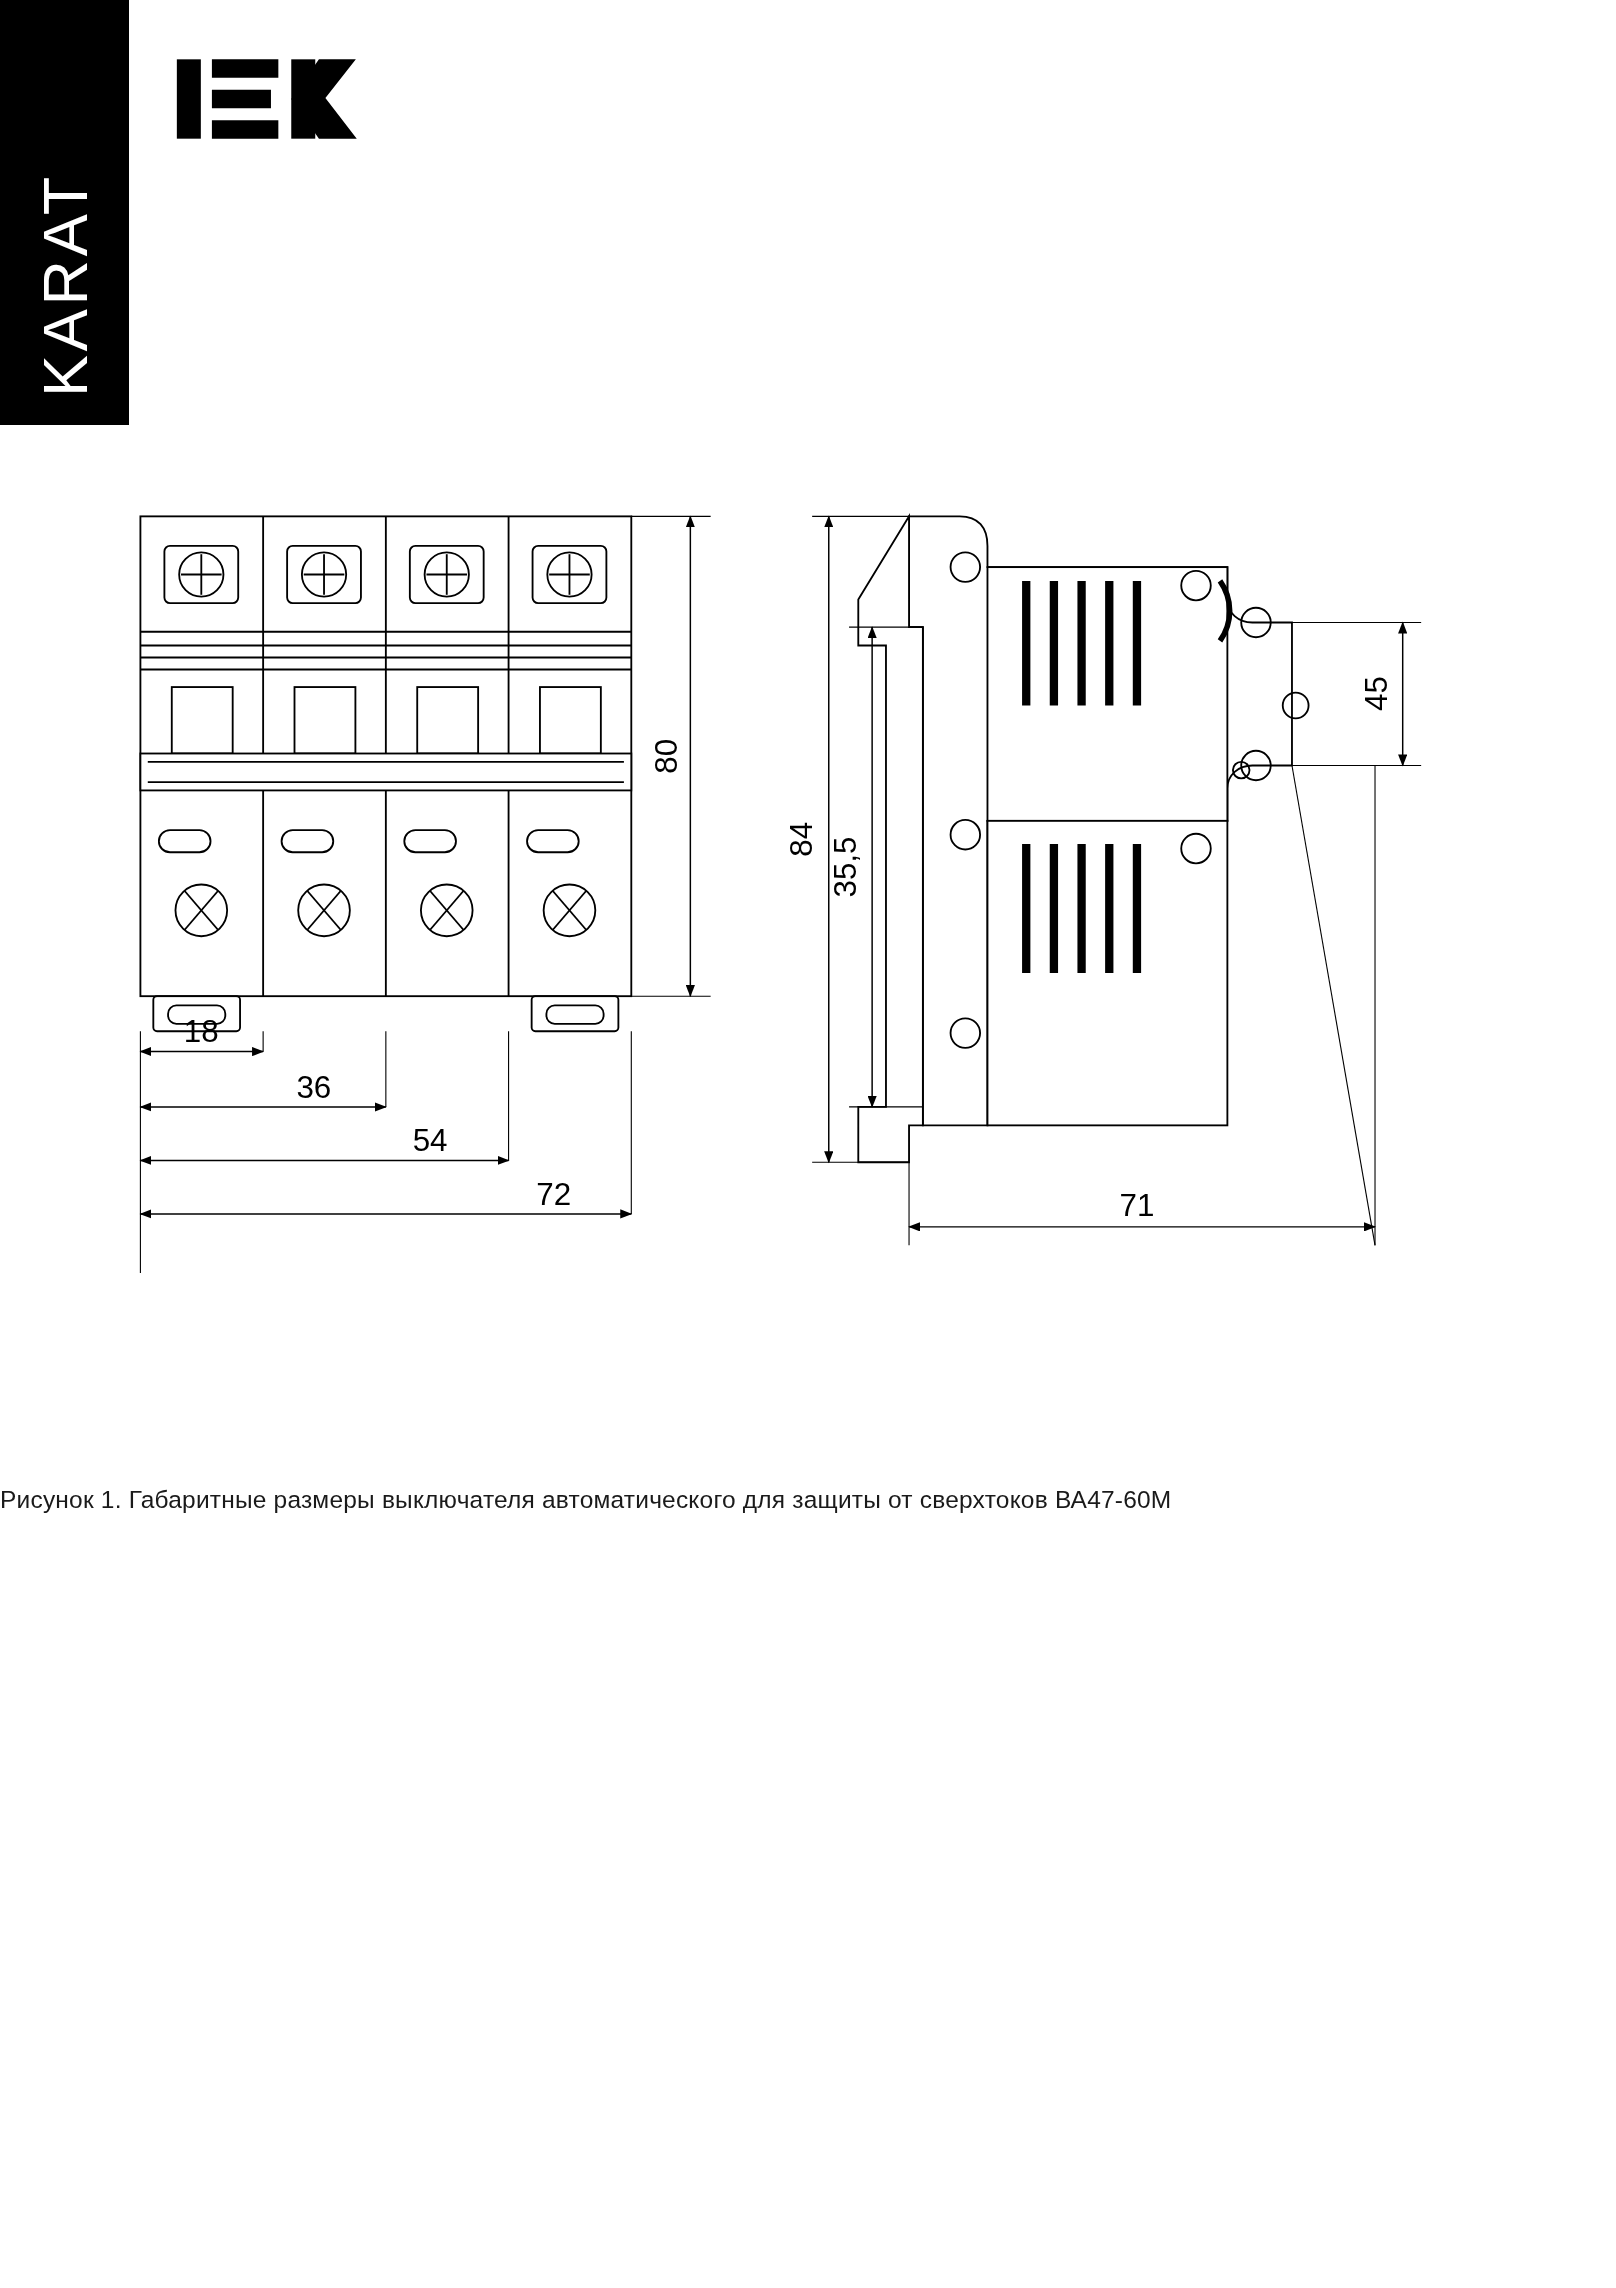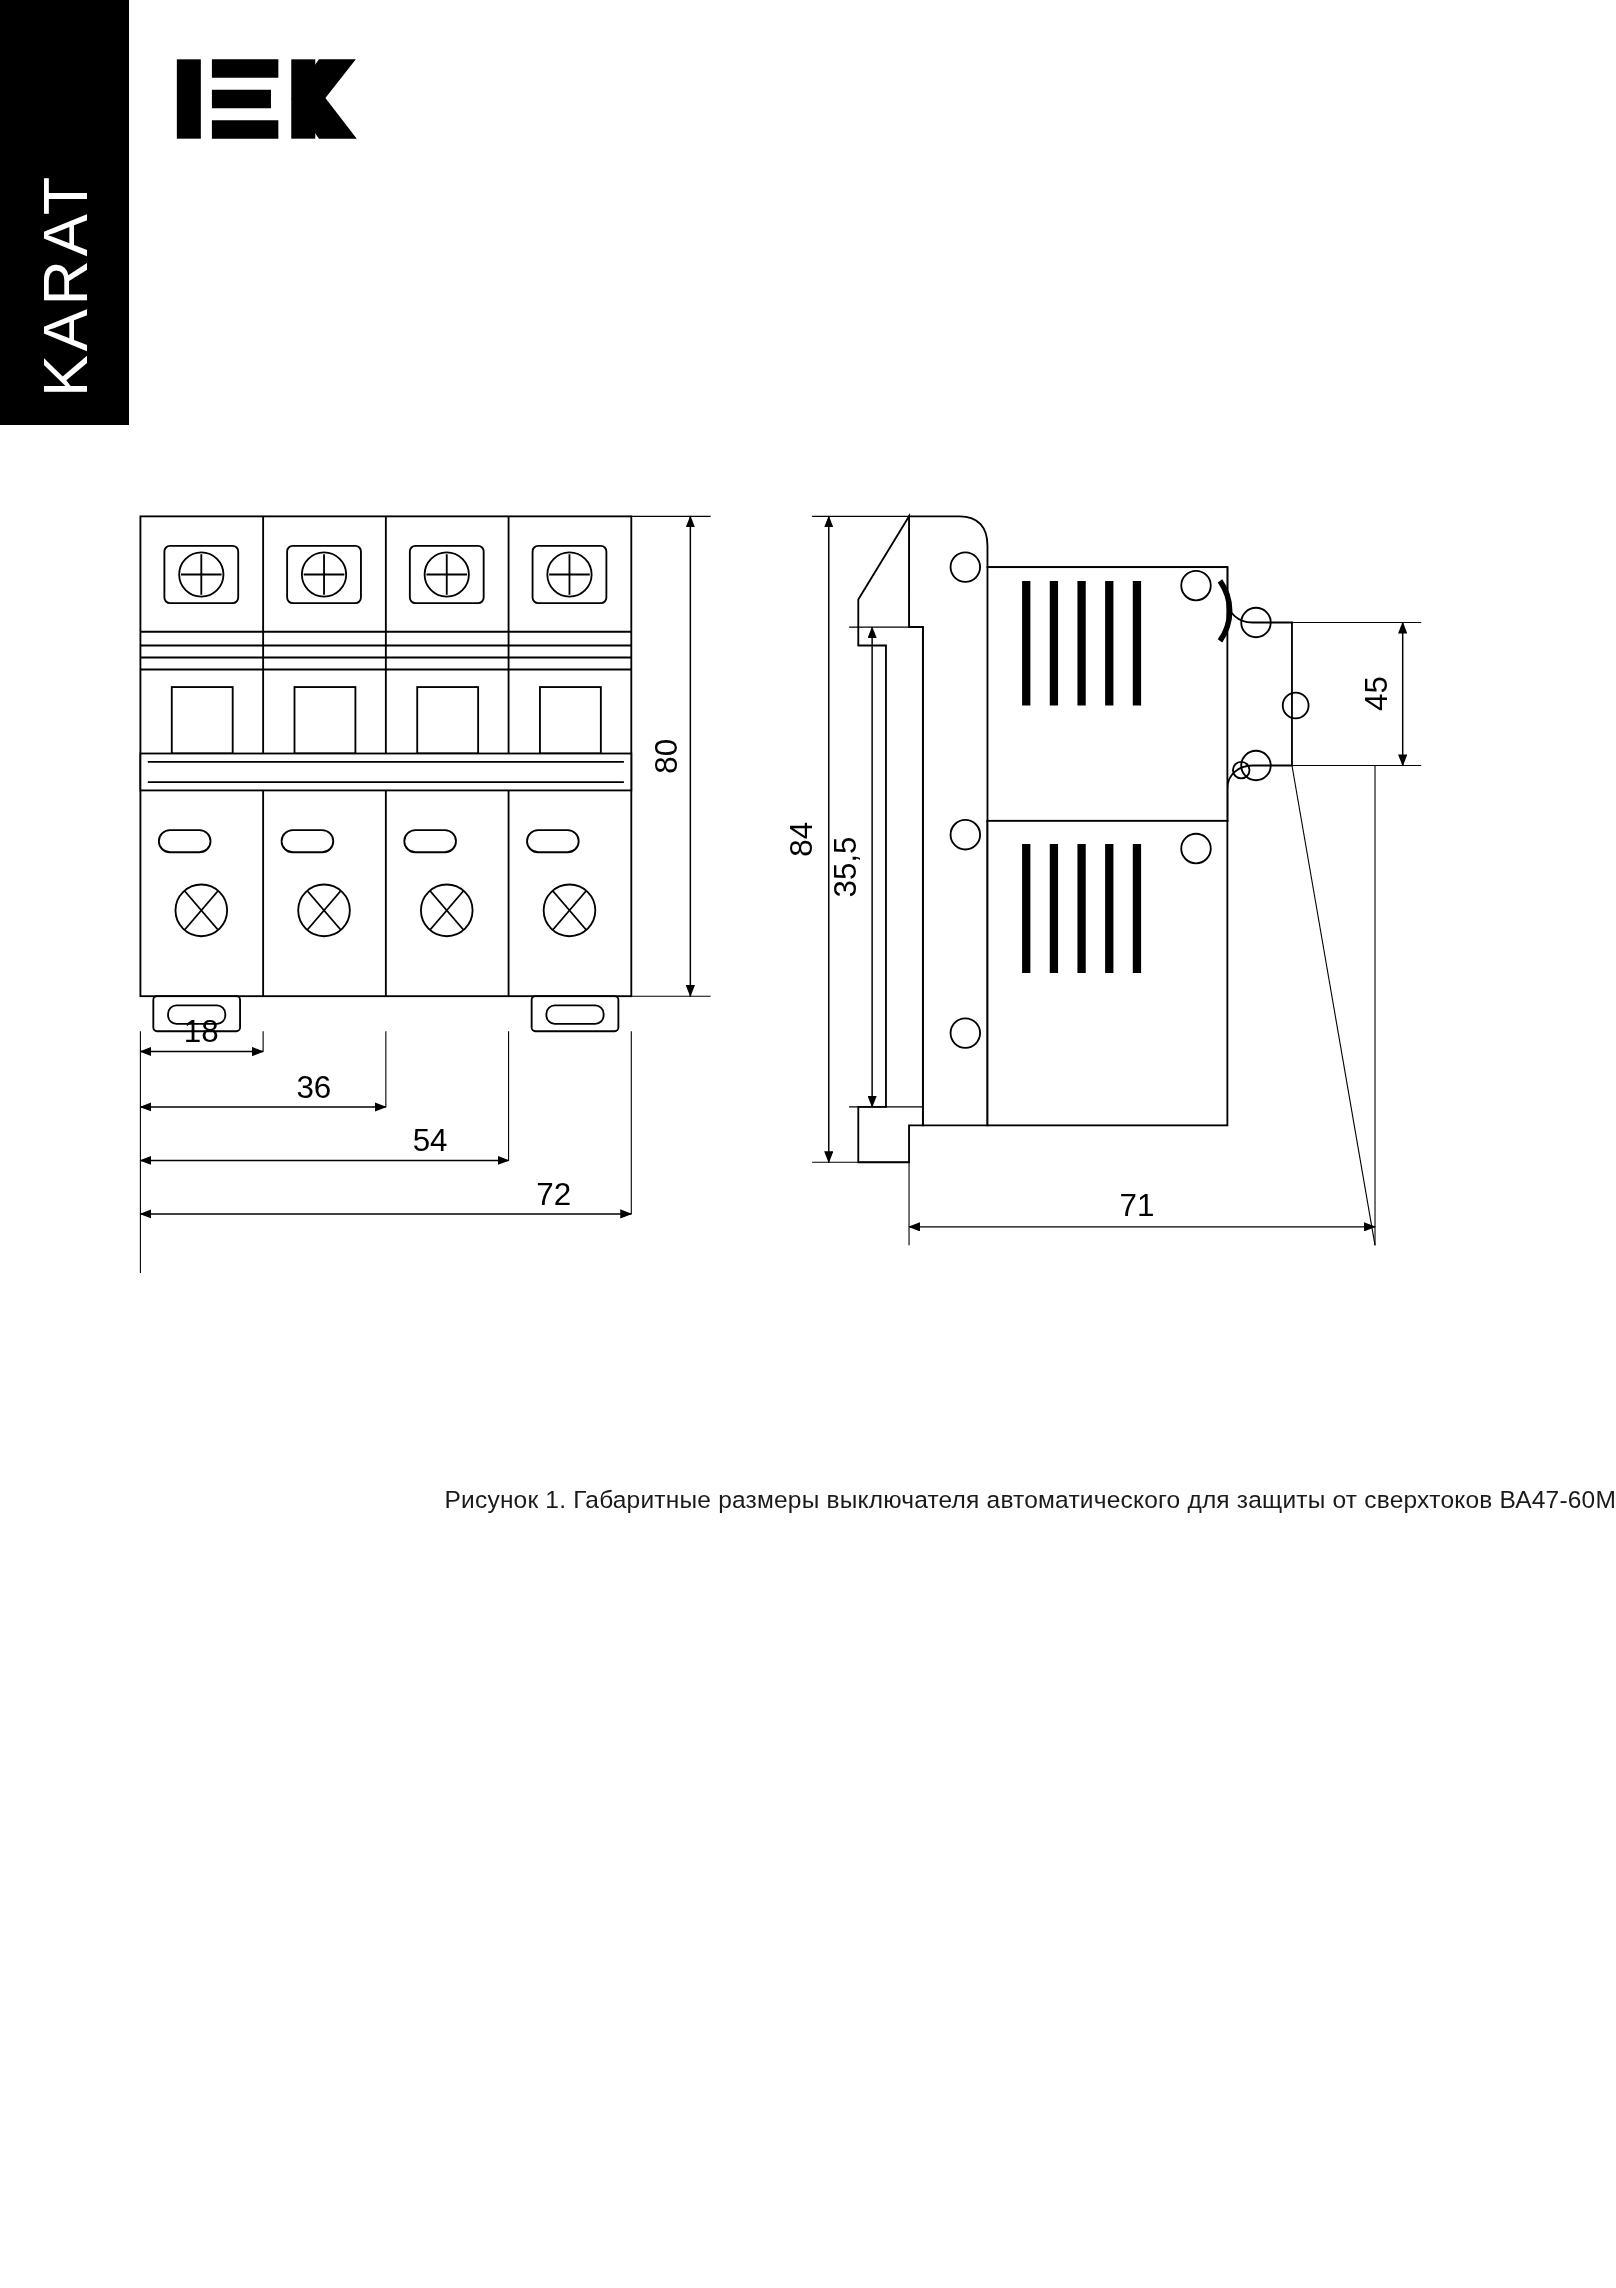--- a/index.html
+++ b/index.html
@@ -67,21 +67,21 @@
     width: 1616px;
     height: 1015px;
   }
 
   
   #caption {
     position: absolute;
     left: 0;
     top: 1486px;
     width: 1616px;
-    text-align: right;
+    text-align: left;
     font-size: 24.5px;
     font-family: "Liberation Sans", sans-serif;
     color: #1a1a1a;
     letter-spacing: 0.2px;
   }
 </style>
 </head>
 <body>
 
 <div id="page">

